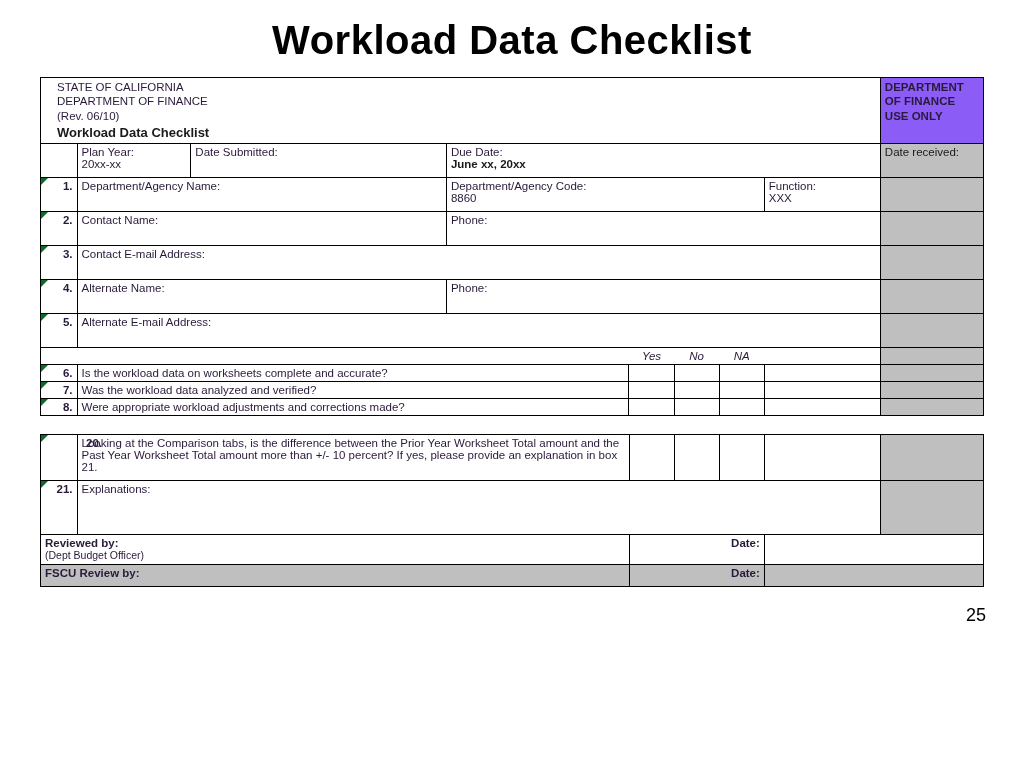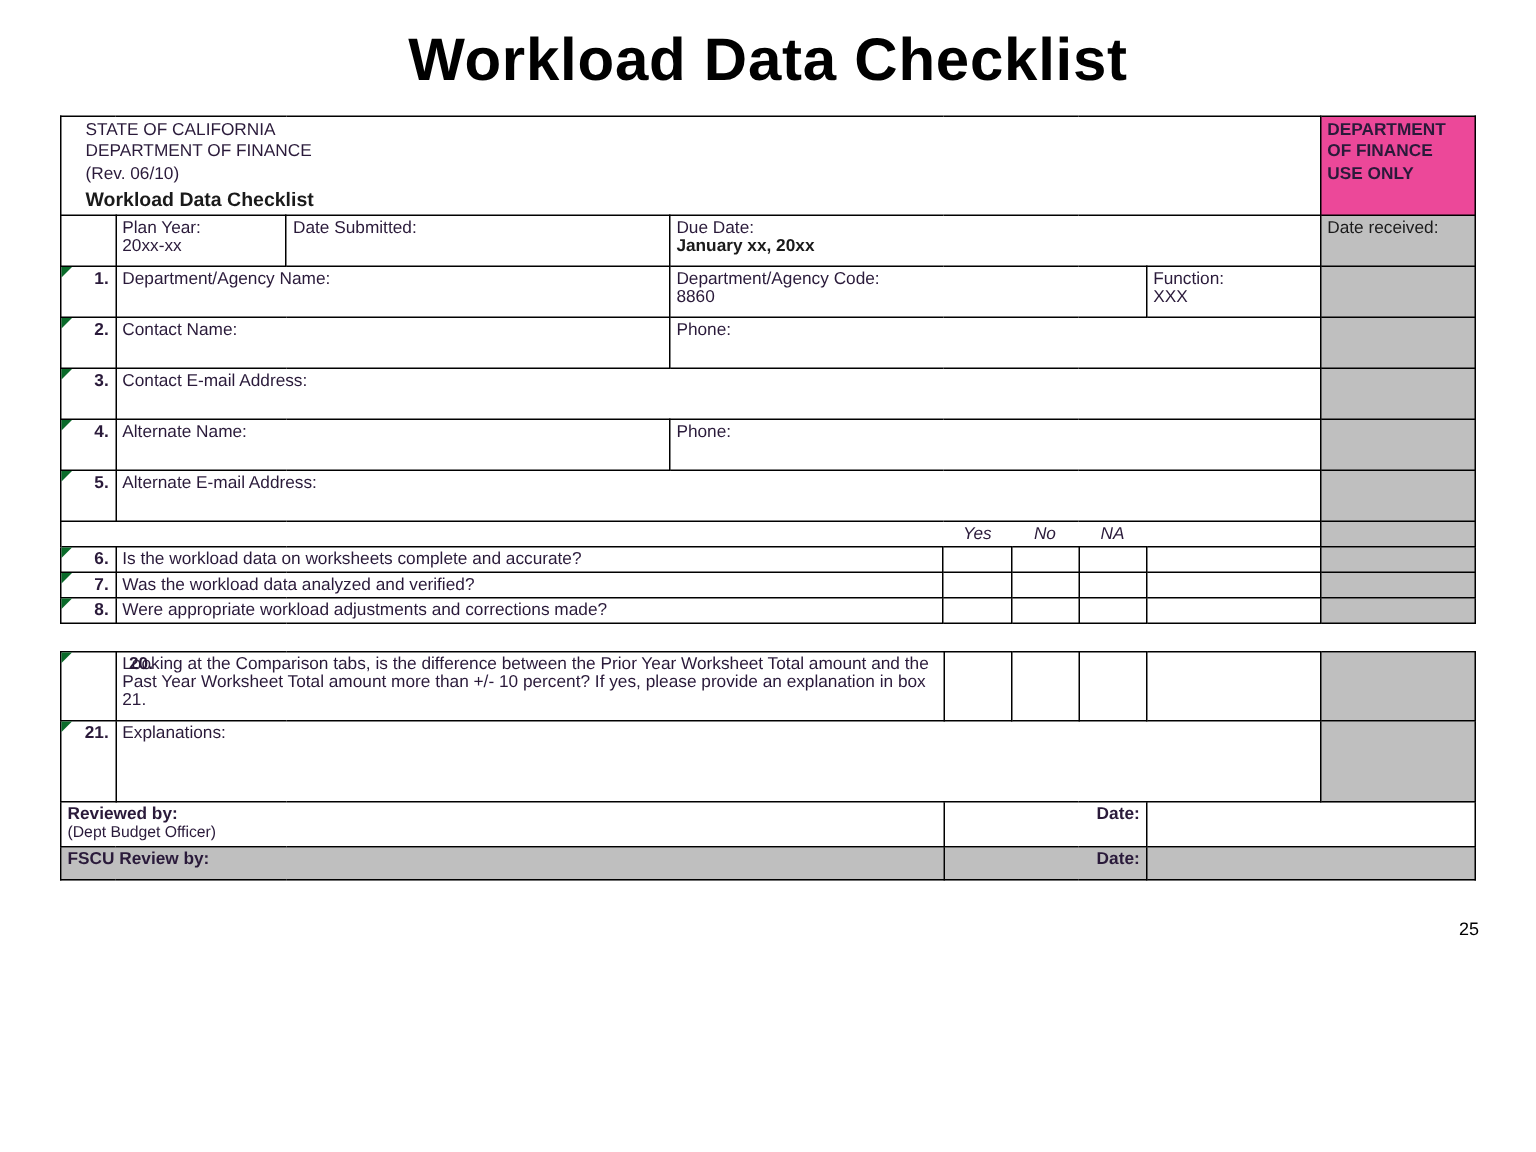--- a/index.html
+++ b/index.html
@@ -45,21 +45,21 @@
     line-height: 1.25;
     color: #2a1a3a;
   }
   .hdr-title {
     margin-top: 2px;
     font-weight: 700;
     font-size: 13px;
     color: #1a1a1a;
   }
   .use-only {
-    background: #ec4899;
+    background: #8b5cf6;
     font-weight: 700;
     font-size: 10.5px;
     color: #1a1a1a;
     line-height: 1.25;
   }
   .grey {
     background: #bfbfbf;
   }
   .numcell {
     text-align: right;
@@ -100,21 +100,21 @@
     font-weight: 700;
     font-size: 12px;
     text-align: right;
     color: #1a1a1a;
   }
   .gap { height: 18px; }
   .pagenum {
     position: absolute;
     right: 38px;
     bottom: 38px;
-    font-size: 12px;
+    font-size: 18px;
     color: #000;
   }
 </style>
 </head>
 <body>
 
 <div class="slide">
   <h1 class="title">Workload Data Checklist</h1>
 
   <div class="form-wrap">
@@ -151,21 +151,21 @@
         <td></td>
         <td class="label" style="height:34px;">
           <div>Plan Year:</div>
           <div>20xx-xx</div>
         </td>
         <td class="label">
           <div>Date Submitted:</div>
         </td>
         <td colspan="5" class="label">
           <div>Due Date:</div>
-          <div style="font-weight:700;color:#1a1a1a">January xx, 20xx</div>
+          <div style="font-weight:700;color:#1a1a1a">June xx, 20xx</div>
         </td>
         <td class="grey label" style="color:#1a1a1a;">
           <div>Date received:</div>
         </td>
       </tr>
 
       <tr>
         <td class="numcell">1.</td>
         <td colspan="2" class="label" style="height:34px;">
           <div>Department/Agency Name:</div>

